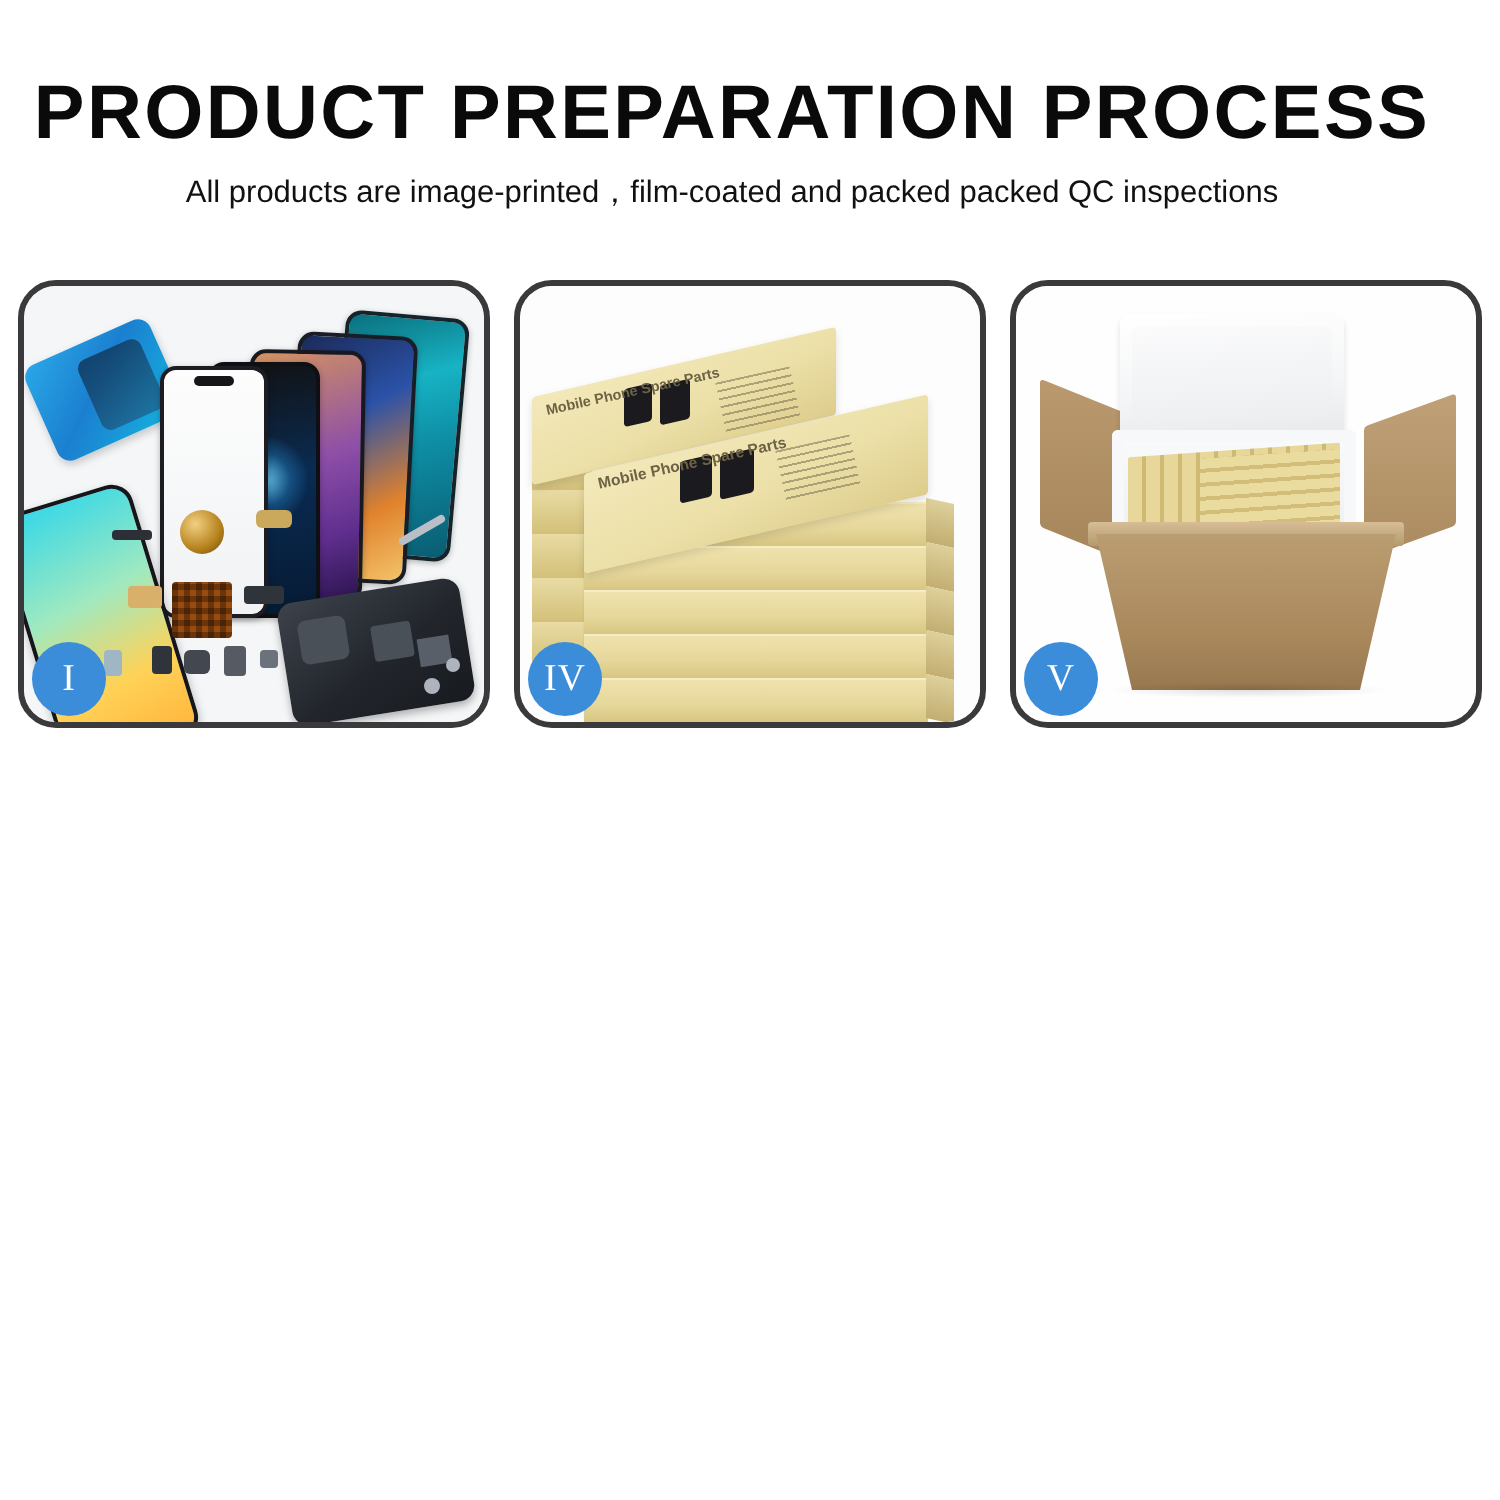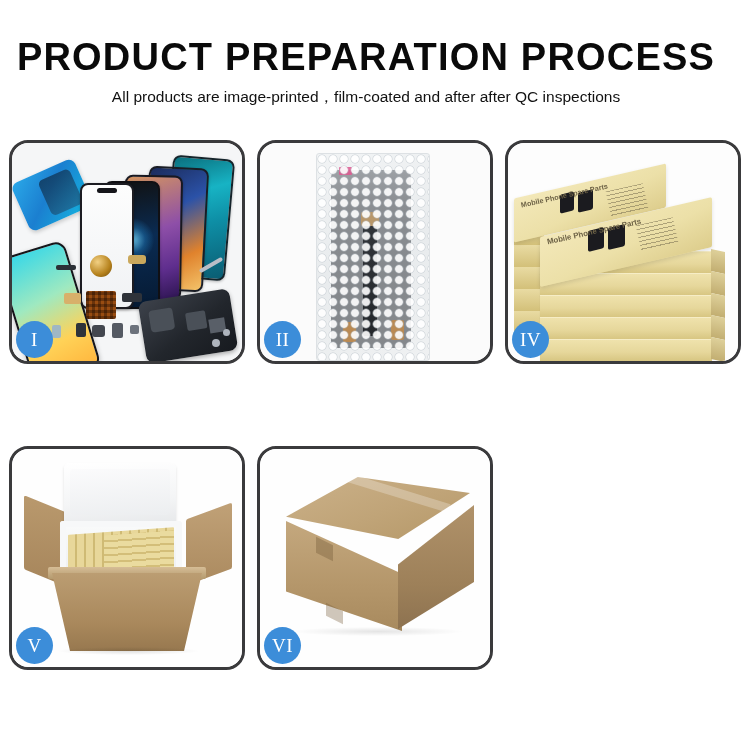--- a/index.html
+++ b/index.html
@@ -572,21 +572,21 @@
     background: radial-gradient(ellipse at center, rgba(0,0,0,.1), rgba(0,0,0,0) 72%);
   }
 </style>
 </head>
 <body>
 
 <div class="page">
 
   <div class="header">
     <h1 class="title">PRODUCT PREPARATION PROCESS</h1>
-    <p class="subtitle">All products are image-printed，film-coated and after after QC inspections</p>
+    <p class="subtitle">All products are image-printed，film-coated and packed packed QC inspections</p>
   </div>
 
   <div class="grid">
 
     <div class="panel">
       <div class="panel-inner p1">
         <div class="film"></div>
         <div class="ph ph-e"></div>
         <div class="ph ph-d"></div>
         <div class="ph ph-c"></div>
@@ -607,32 +607,20 @@
         <div class="pt g"></div>
         <div class="pt h"></div>
         <div class="pt i"></div>
         <div class="pt j"></div>
         <div class="pt k"></div>
         <div class="pt l"></div>
       </div>
       <div class="badge">I</div>
     </div>
 
-    <div class="panel">
-      <div class="panel-inner p2">
-        <div class="bubblebag">
-          <div class="lcd-inner"></div>
-          <div class="flex-strip"></div>
-          <div class="conn l"></div>
-          <div class="conn r"></div>
-          <div class="pinktag"></div>
-        </div>
-      </div>
-      <div class="badge">II</div>
-    </div>
 
 
     <div class="panel">
       <div class="panel-inner p4">
         <div class="stack">
           <div class="slabL l1"></div>
           <div class="slabL l2"></div>
           <div class="slabL l3"></div>
           <div class="slabL l4"></div>
           <div class="slabL l5"></div>
@@ -667,27 +655,15 @@
         <div class="foamBody"></div>
         <div class="kraftRows"></div>
         <div class="kraftRows2"></div>
         <div class="cartonRim"></div>
         <div class="cartonBody"></div>
         <div class="cartonShade"></div>
       </div>
       <div class="badge">V</div>
     </div>
 
-    <div class="panel">
-      <div class="panel-inner p6">
-        <div class="boxTop"></div>
-        <div class="boxLeft"></div>
-        <div class="boxRight"></div>
-        <div class="tapeline"></div>
-        <div class="tab1"></div>
-        <div class="tab2"></div>
-        <div class="boxShade"></div>
-      </div>
-      <div class="badge">VI</div>
-    </div>
 
   </div>
 </div>
 
 </body></html>

